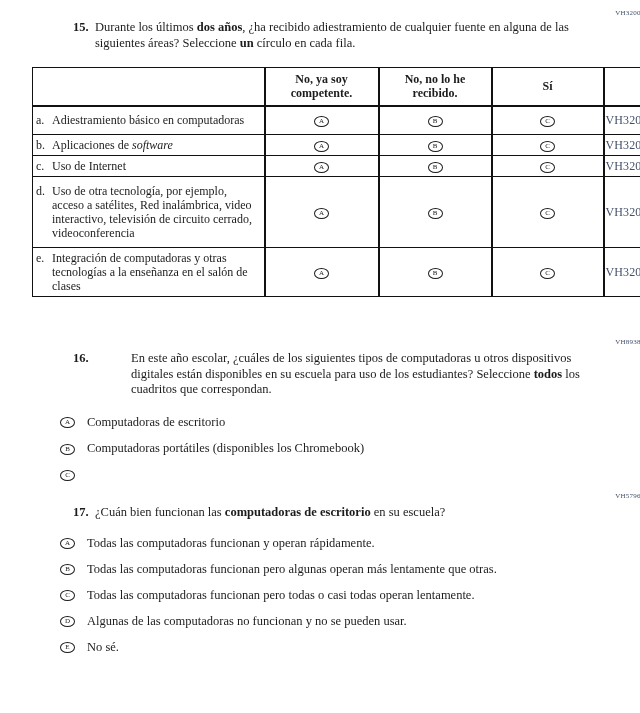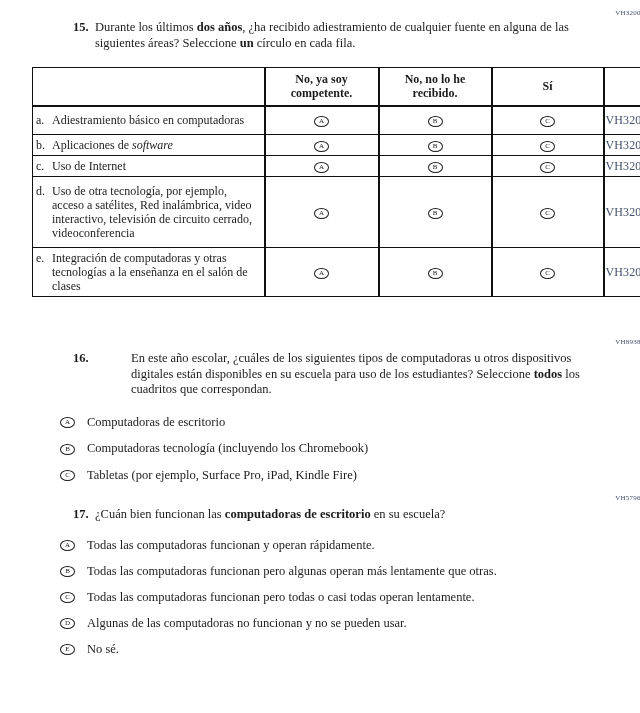--- a/index.html
+++ b/index.html
@@ -193,25 +193,24 @@
     <div class="qtext"><span>En este año escolar, ¿cuáles de los siguientes tipos de computadoras u otros dispositivos digitales están disponibles en su escuela para uso de los estudiantes? Seleccione </span><b>todos</b><span> los cuadritos que correspondan.</span></div>
   </div>
 
   <ul class="opts q16-opts">
     <li class="opt">
       <span class="oc">A</span>
       <span class="ot">Computadoras de escritorio</span>
     </li>
     <li class="opt">
       <span class="oc">B</span>
-      <span class="ot">Computadoras tecnología (incluyendo los Chromebook)</span>
+      <span class="ot">Computadoras portátiles (disponibles los Chromebook)</span>
     </li>
     <li class="opt">
       <span class="oc">C</span>
-      <span class="ot">Tabletas (por ejemplo, Surface Pro, iPad, Kindle Fire)</span>
     </li>
   </ul>
 
   <div class="vhcode code-q17">VH579690</div>
 
   <div class="question q17">
     <span class="qnum">17.</span>
     <div class="qtext"><span>¿Cuán bien funcionan las </span><b>computadoras de escritorio</b><span> en su escuela?</span></div>
   </div>
 

